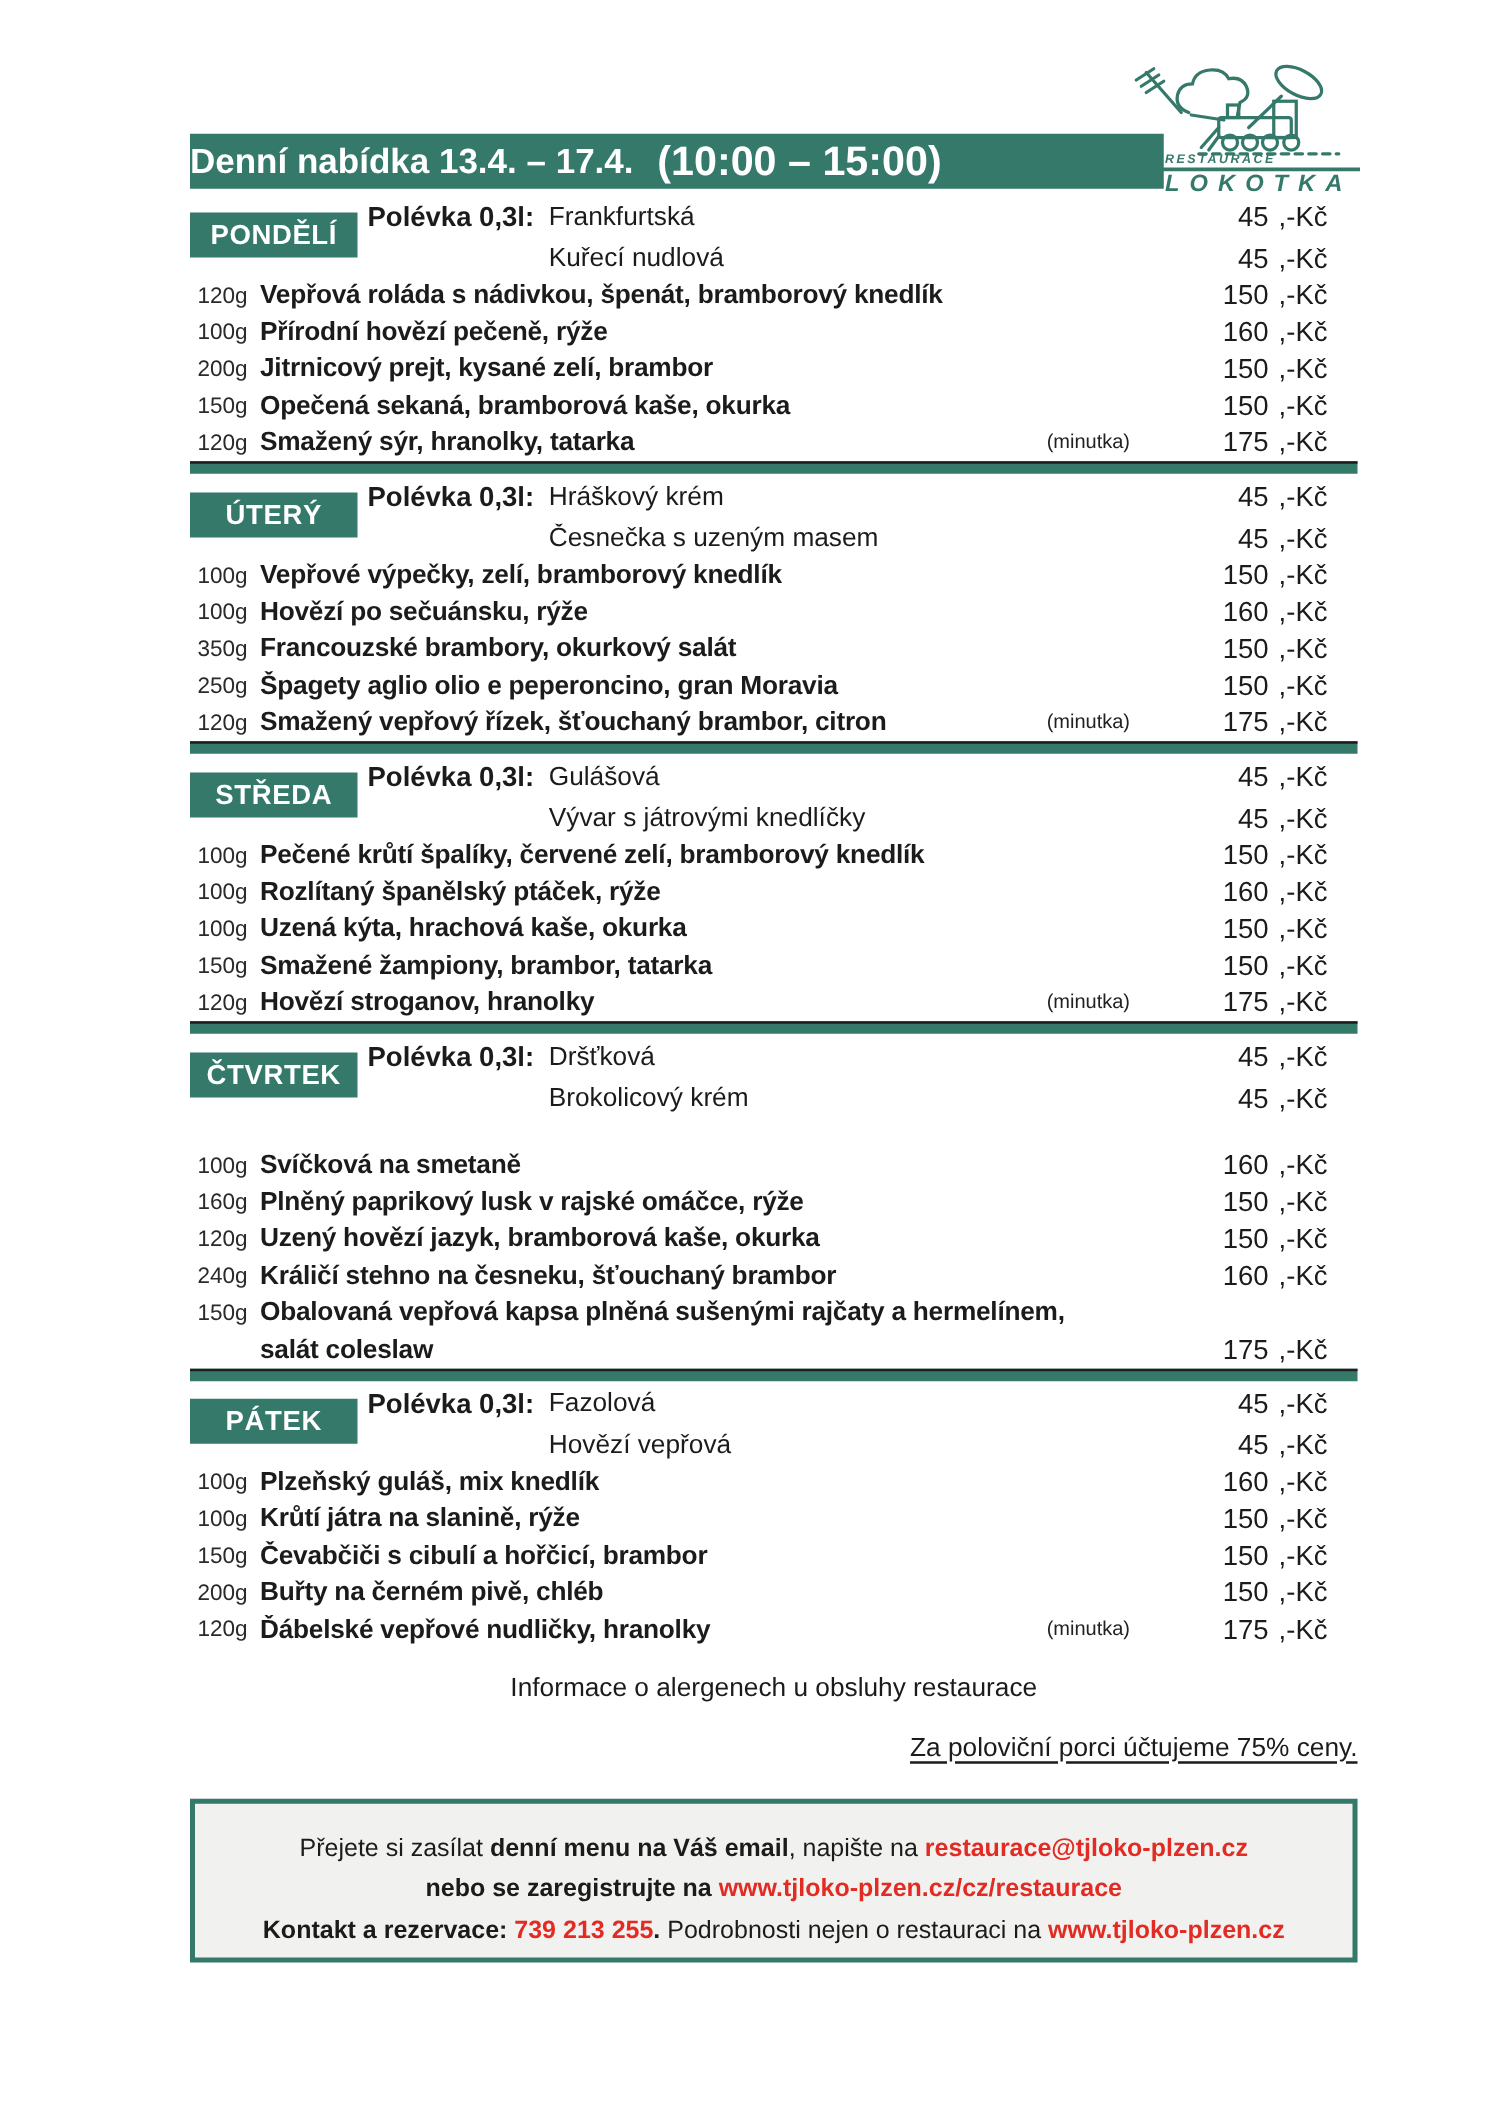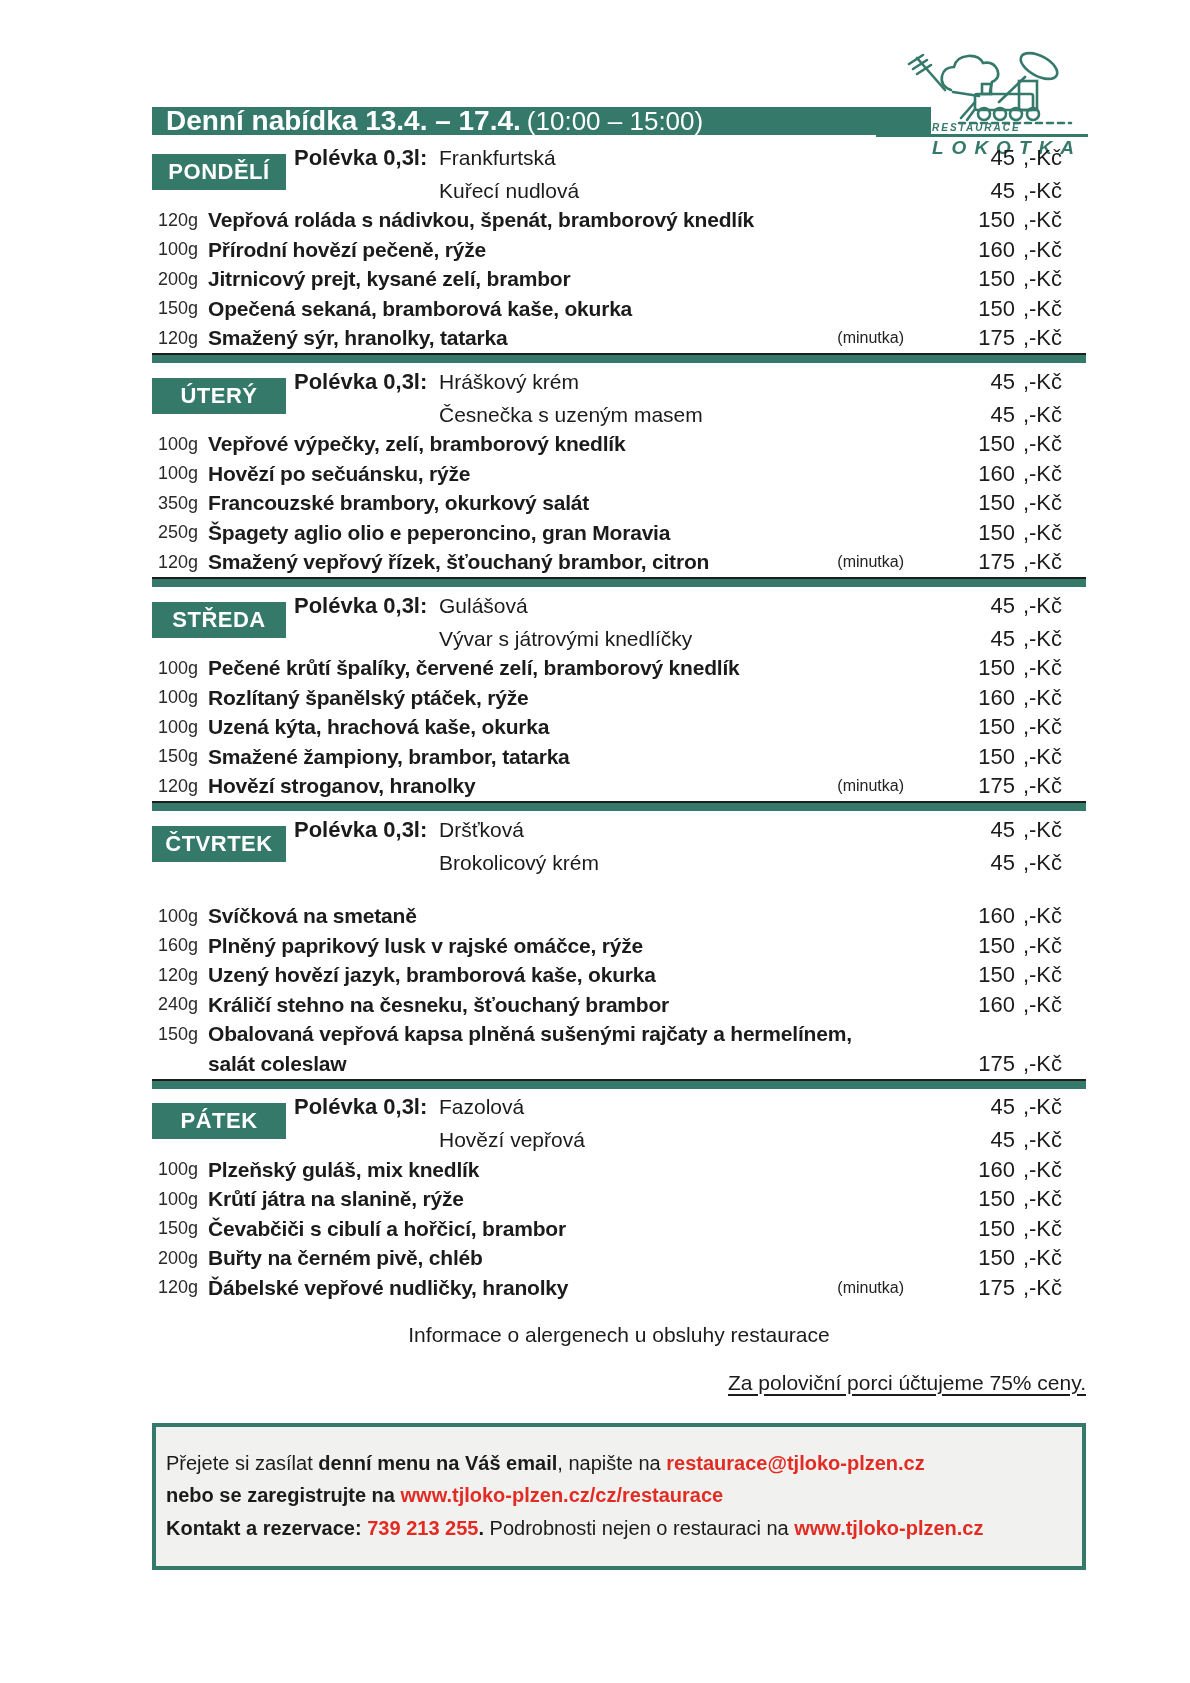--- a/index.html
+++ b/index.html
@@ -17,25 +17,25 @@
   .content{position:absolute;left:152px;top:55px;width:934px}
 
   
   .logo{position:absolute;left:876px;top:50px;width:212px;color:var(--teal)}
   .logo svg{display:block;margin:0 auto}
   .logo-restaurace{font-size:10px;font-weight:bold;font-style:italic;letter-spacing:2px;text-align:left;padding-left:56px;margin-top:-4px}
   .logo-name{font-size:19px;font-weight:bold;font-style:italic;letter-spacing:8px;text-align:left;padding-left:56px;border-top:3px solid var(--teal);margin-top:1px;white-space:nowrap}
 
   
   .title-bar{
-    margin-top:52px;margin-bottom:4px;width:779px;height:28px;background:var(--teal);
-    color:#fff;display:flex;align-items:center;padding-left:14px;
+    margin-top:52px;margin-bottom:4px;width:779px;height:44px;background:var(--teal);
+    color:#fff;display:flex;align-items:center;
     font-weight:bold;font-size:28px;white-space:nowrap;
   }
-  .title-hours{font-size:26px;margin-left:6px;font-weight:normal}
+  .title-hours{font-size:33px;margin-left:19px;font-weight:bold}
 
   
   .sep{height:10px;background:var(--teal);border-top:2px solid #1e1e1e}
   .row{display:flex;align-items:center;height:29.5px;padding-right:24px}
   .row.head{height:37px}
   .badge{
     width:134px;height:36px;background:var(--teal);color:#fff;flex:none;
     display:flex;align-items:center;justify-content:center;font-weight:bold;font-size:22px;letter-spacing:.5px;margin-top:28px;
   }
   .soupLabel{width:145px;flex:none;margin-left:8px;font-weight:bold;font-size:22px}
@@ -48,21 +48,21 @@
   .price{display:flex;align-items:baseline;width:128px;flex:none;font-weight:normal;font-size:22px}
   .price .num{flex:1;text-align:right}
   .price .suf{flex:none;margin-left:8px}
   .gap{height:24px}
 
   
   .allergens{margin-top:20px;text-align:center;font-size:21px}
   .half{margin-top:24px;text-align:right;font-size:21px;text-decoration:underline;text-underline-offset:4px}
   .cbox{
     margin-top:28px;border:4px solid var(--teal);background:var(--boxbg);
-    padding:20px 10px 22px;text-align:left;font-size:20px;line-height:32.5px;
+    padding:20px 10px 6px;text-align:center;font-size:20px;line-height:32.5px;
   }
   .b{font-weight:bold}
   .red{color:var(--red);font-weight:bold;text-decoration:none;cursor:pointer}
 </style>
 </head>
 <body>
 
 <div class="page">
 
   <div class="logo">

